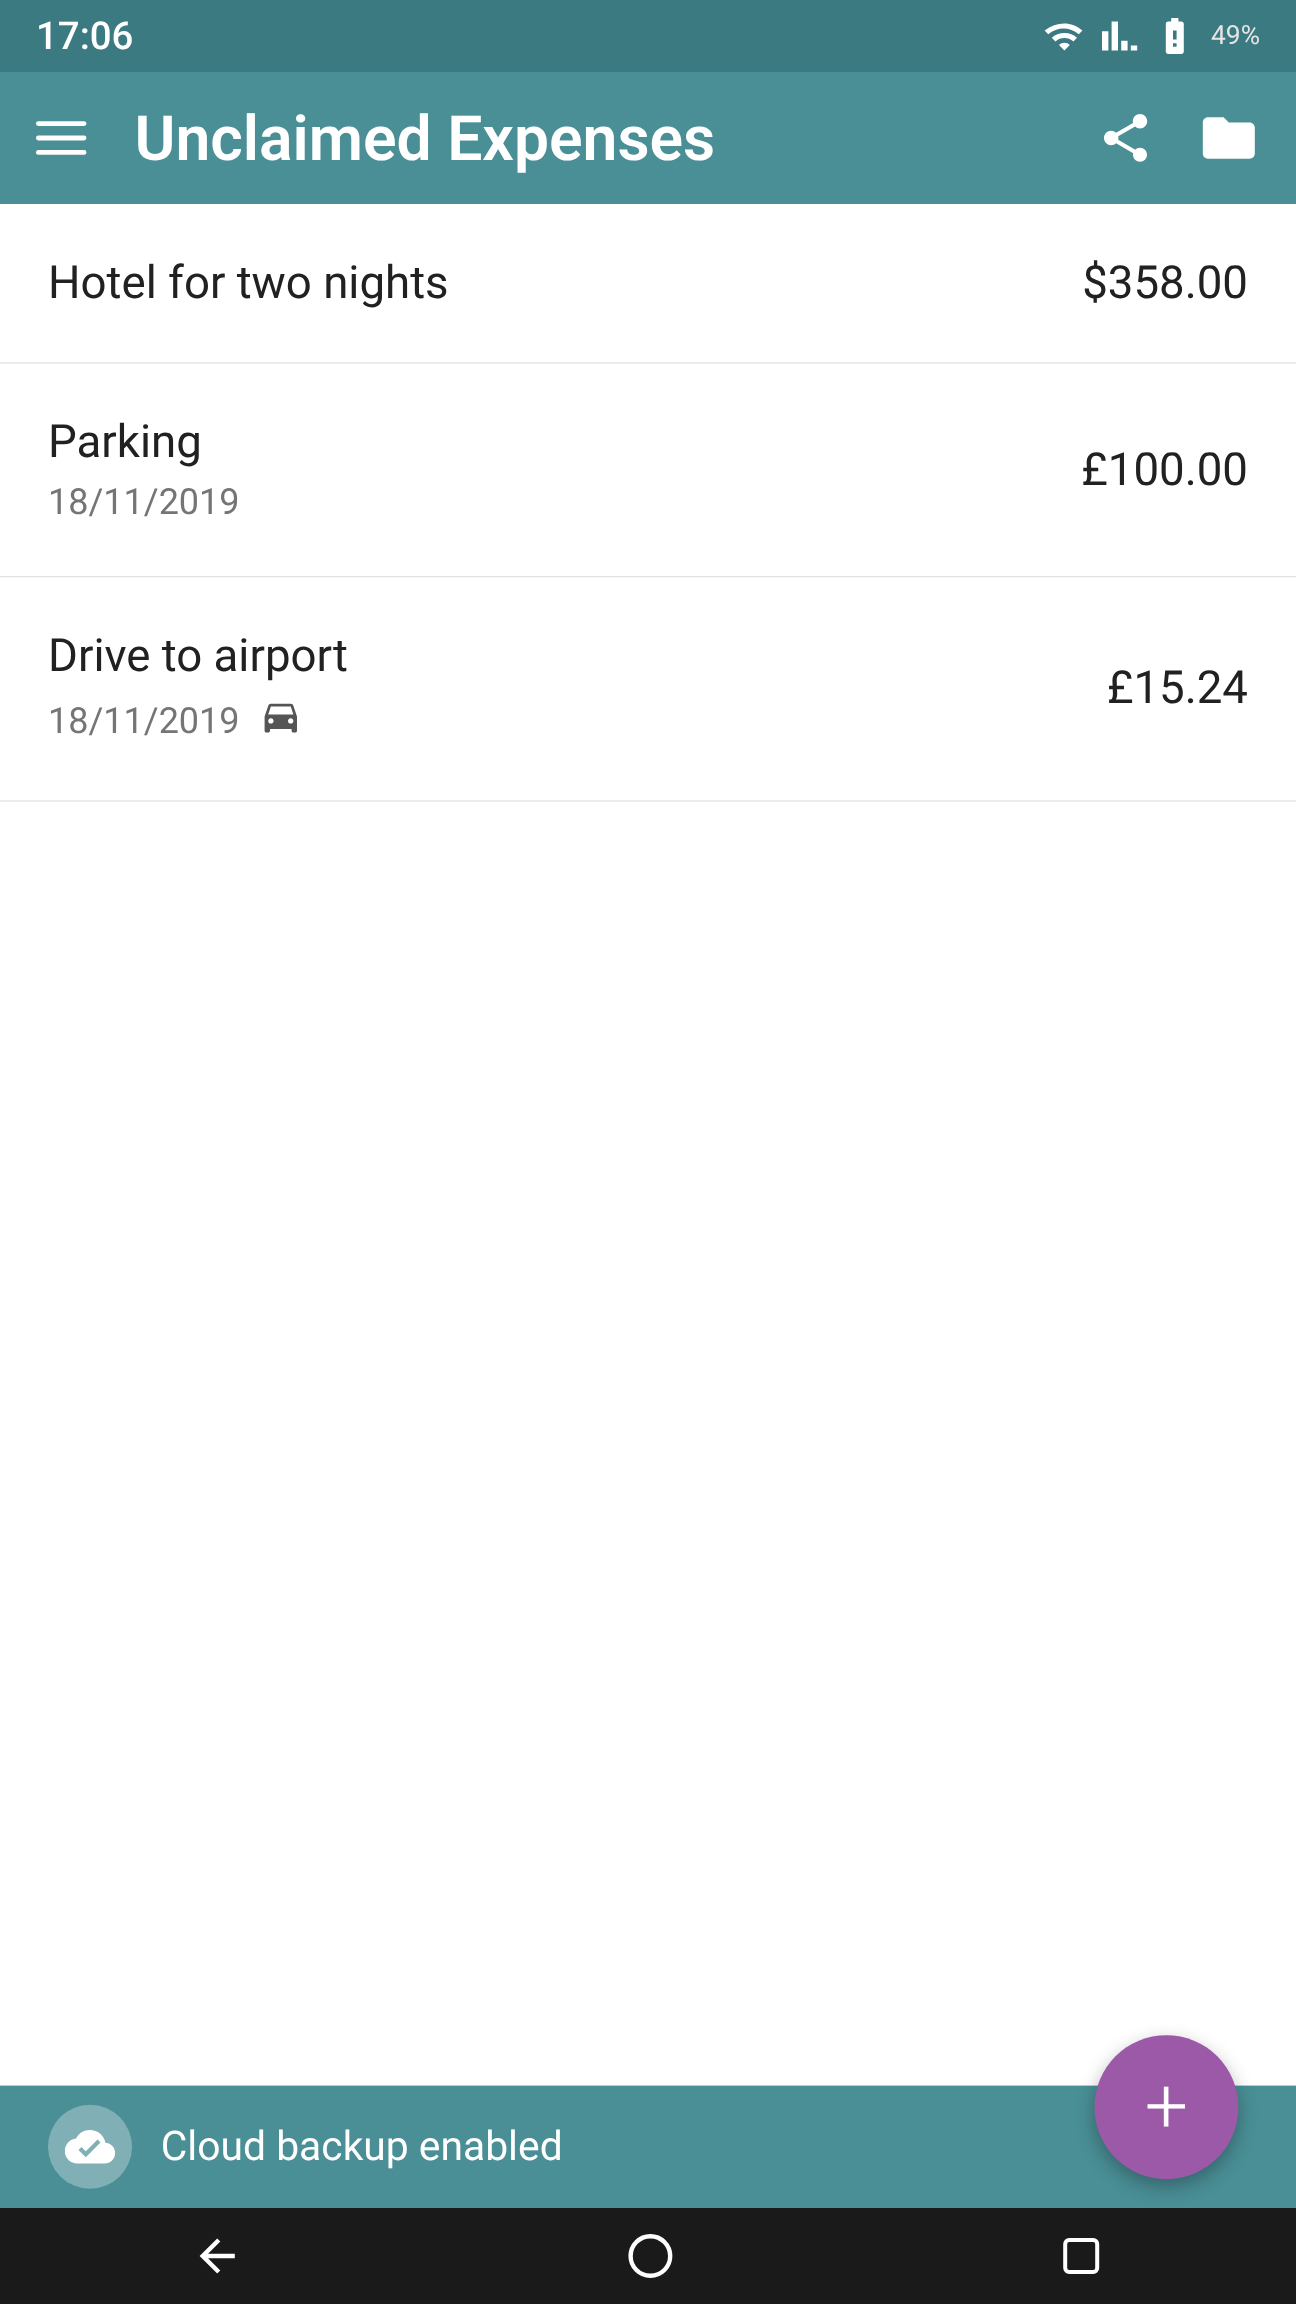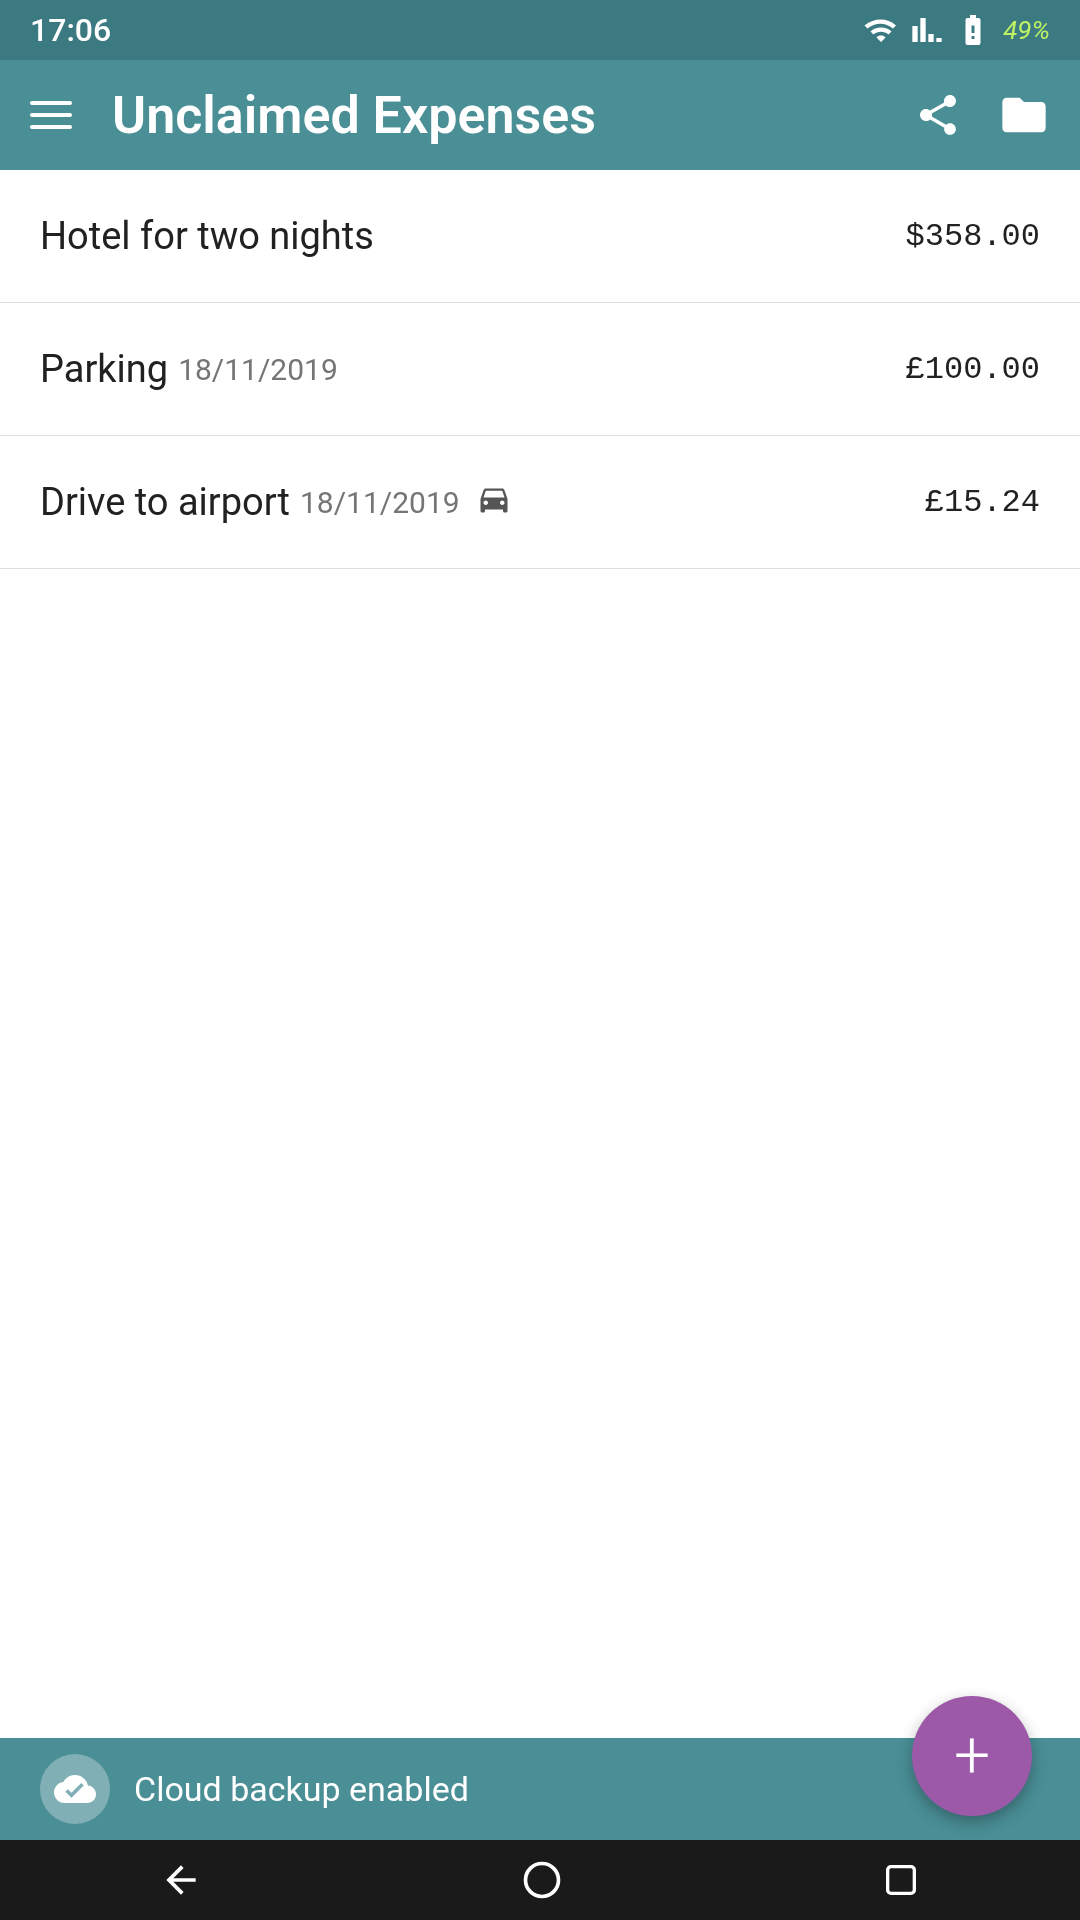--- a/index.html
+++ b/index.html
@@ -38,23 +38,22 @@
 
     .status-icons {
       display: flex;
       align-items: center;
       gap: 12px;
       color: #ffffff;
       font-size: 26px;
     }
 
     .battery-text {
-      font-size: 26px;
-      color: #bef264;
-      font-style: italic;
+      font-size: 22px;
+      color: #e5e5e5;
     }
 
     
     .app-bar {
       width: 100%;
       height: 110px;
       background: #4a8f96;
       display: flex;
       align-items: center;
       padding: 0 30px;
@@ -130,21 +129,21 @@
       display: flex;
       align-items: center;
       justify-content: space-between;
       padding: 44px 40px;
       border-bottom: 1px solid #e0e0e0;
       cursor: pointer;
     }
 
     .expense-left {
       display: flex;
-      flex-direction: row;
+      flex-direction: column;
       gap: 10px;
     }
 
     .expense-name {
       font-size: 38px;
       color: #212121;
       font-weight: 400;
     }
 
     .expense-meta {
@@ -157,24 +156,23 @@
       font-size: 30px;
       color: #757575;
     }
 
     .expense-icon {
       color: #555555;
       font-size: 30px;
     }
 
     .expense-amount {
-      font-size: 32px;
+      font-size: 38px;
       color: #212121;
       font-weight: 400;
-      font-family: Liberation Mono, monospace;
     }
 
     
     .bottom-bar {
       position: absolute;
       bottom: 80px;
       left: 0;
       right: 0;
       height: 102px;
       background: #4a8f96;

